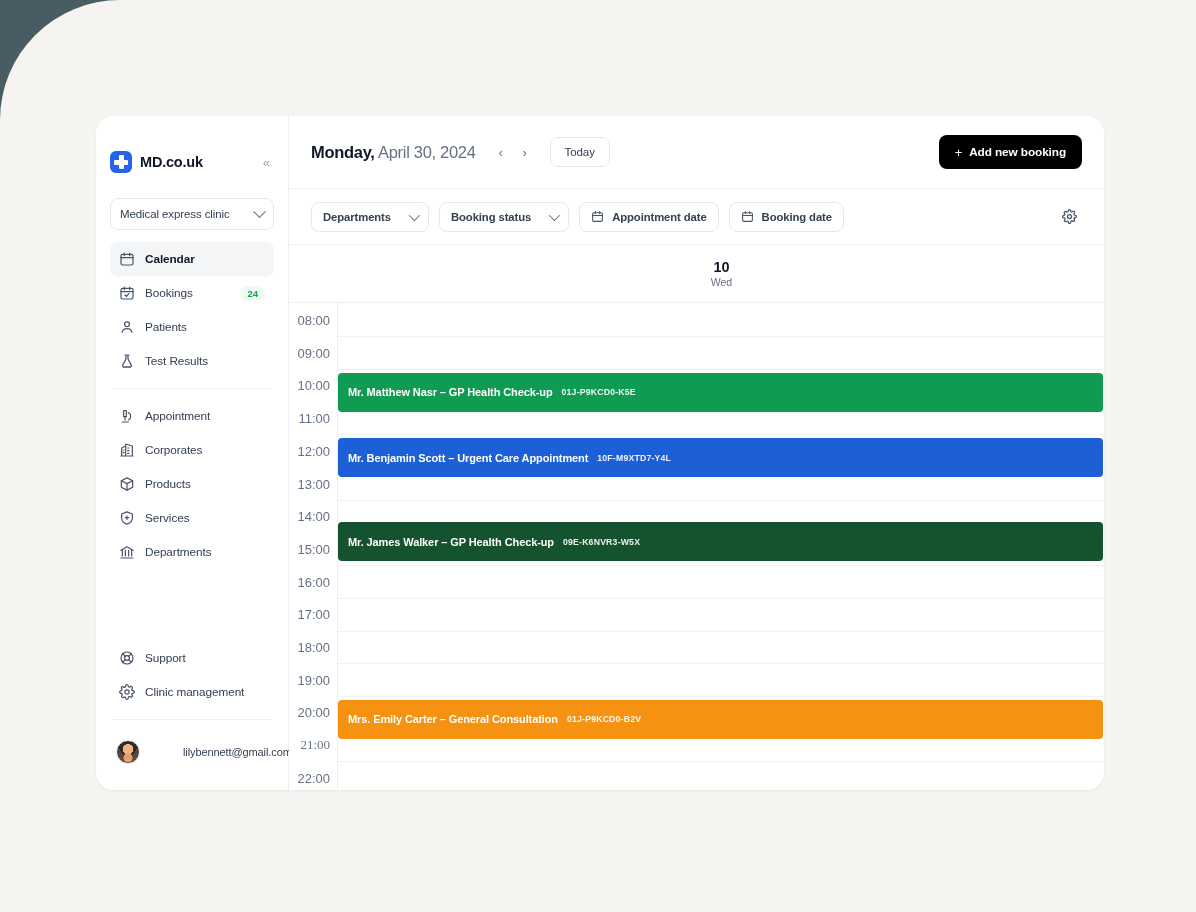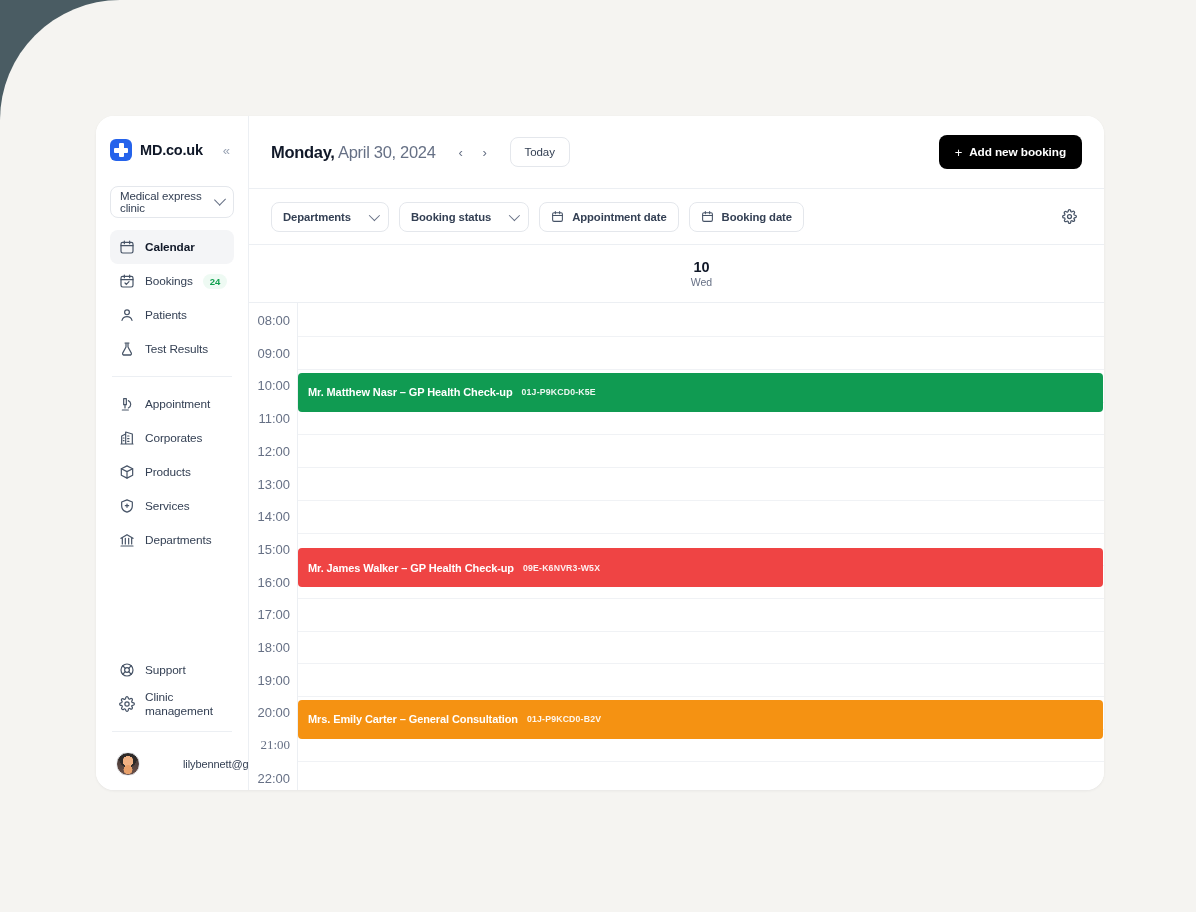--- a/index.html
+++ b/index.html
@@ -33,25 +33,25 @@
     width: 1008px; height: 674px;
     background: #ffffff;
     border-radius: 18px;
     overflow: hidden;
     display: flex;
     box-shadow: 0 1px 3px rgba(16,24,40,.06);
   }
 
   
   #sidebar {
-    width: 153px;
+    width: 193px;
     height: 100%;
     background: #ffffff;
     border-right: 1px solid #eceff3;
-    padding: 0 14px;
+    padding: 12px 14px;
     display: flex;
     flex-direction: column;
     position: relative;
   }
 
   .brand-row {
     display: flex;
     align-items: center;
     height: 64px;
     padding-top: 4px;
@@ -579,21 +579,25 @@
               <div class="hline" style="top: 295px;"></div>
               <div class="hline" style="top: 328px;"></div>
               <div class="hline" style="top: 360px;"></div>
               <div class="hline" style="top: 393px;"></div>
               <div class="hline" style="top: 426px;"></div>
               <div class="hline" style="top: 458px;"></div>
               <div class="event" style="top: 69.9px; background: rgb(16, 155, 82); width: calc(100% - 1px);">
                 <span class="etitle">Mr. Matthew Nasr – GP Health Check-up</span>
                 <span class="ecode">01J-P9KCD0-K5E</span>
               </div>
-              <div class="event" style="top: 245px; background: #ef4444; width: calc(100% - 1px); text-align: center;">
+              <div class="event" style="top: 135.3px; background: rgb(29, 95, 214); width: calc(100% - 1px);">
+                <span class="etitle">Mr. Benjamin Scott – Urgent Care Appointment</span>
+                <span class="ecode">10F-M9XTD7-Y4L</span>
+              </div>
+              <div class="event" style="top: 219px; background: #14532d; width: calc(100% - 1px); text-align: center;">
                 <span class="etitle">Mr. James Walker – GP Health Check-up</span>
                 <span class="ecode">09E-K6NVR3-W5X</span>
               </div>
               <div class="event" style="top: 396.9px; background: rgb(245, 146, 18); width: calc(100% - 1px);">
                 <span class="etitle">Mrs. Emily Carter – General Consultation</span>
                 <span class="ecode">01J-P9KCD0-B2V</span>
               </div>
             </div>
         </div>
 

